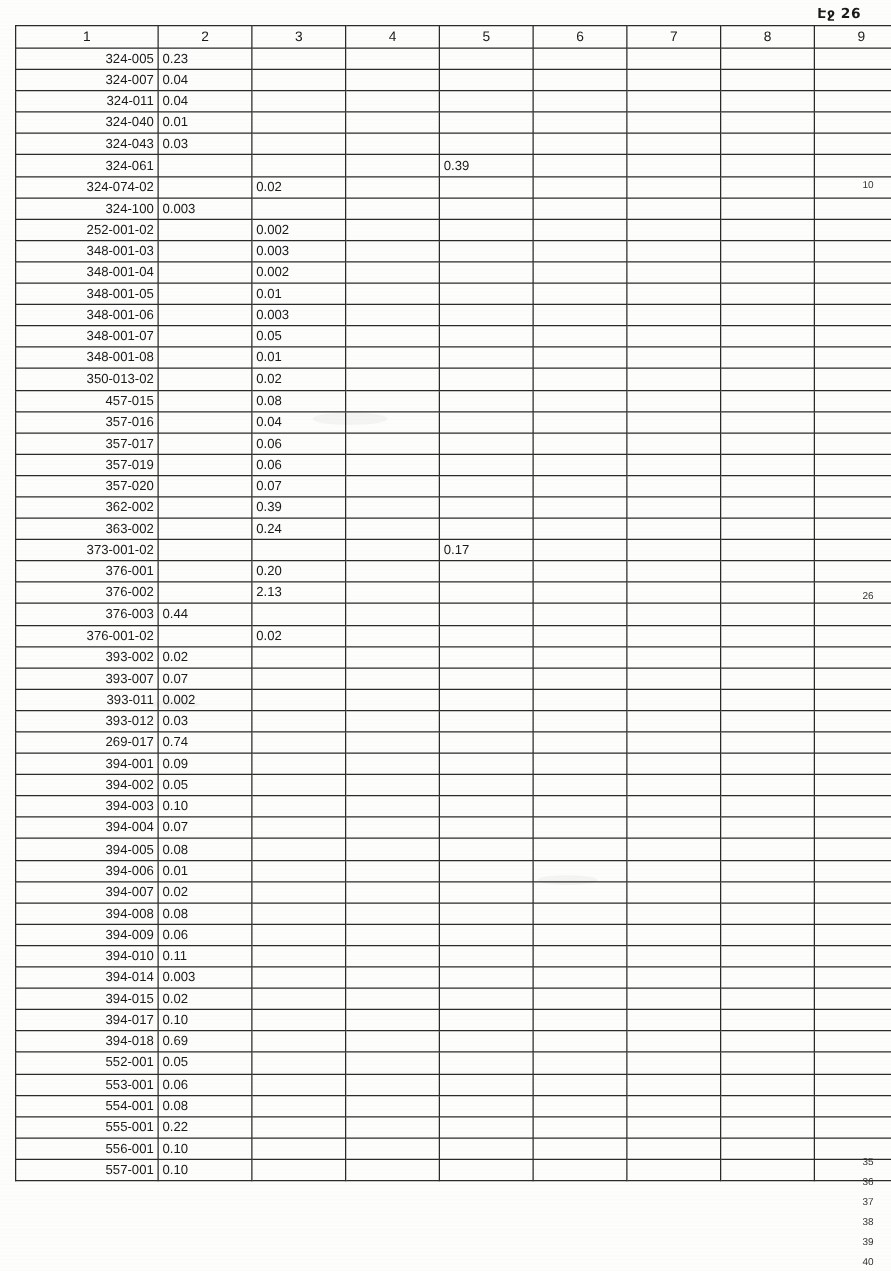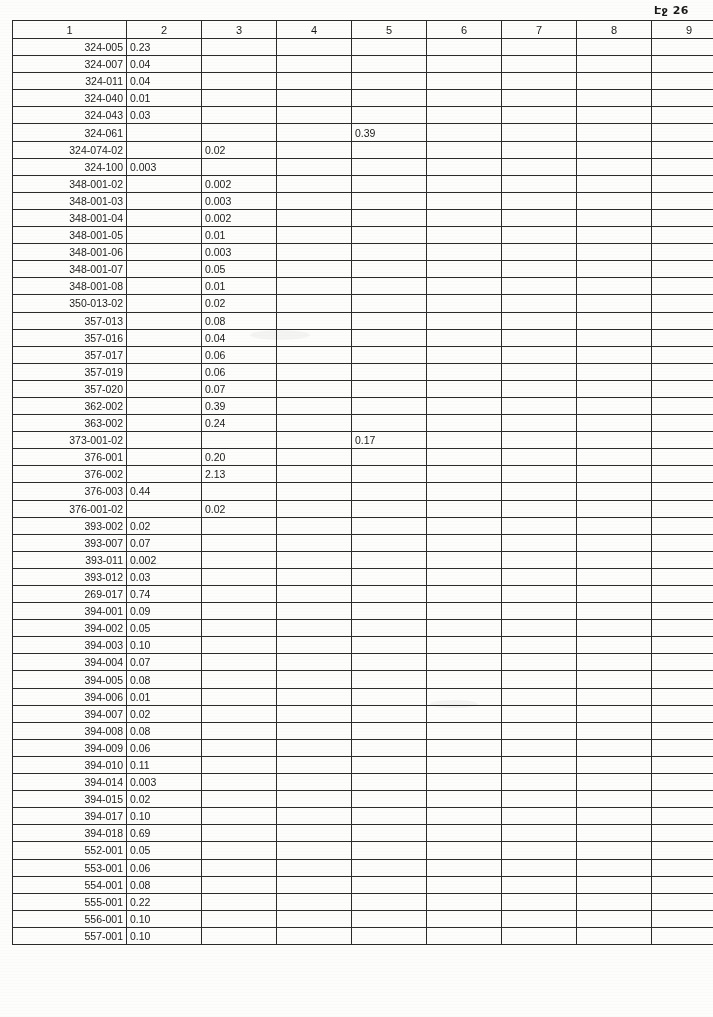--- a/index.html
+++ b/index.html
@@ -193,21 +193,21 @@
             <td class="c-num">0.003</td>
             <td class="c-num"></td>
             <td class="c-num"></td>
             <td class="c-num"></td>
             <td class="c-num"></td>
             <td class="c-num"></td>
             <td class="c-num"></td>
             <td class="c-num"></td>
           </tr>
           <tr>
-            <td class="c-code">348-001-02</td>
+            <td class="c-code">252-001-02</td>
             <td class="c-num"></td>
             <td class="c-num">0.002</td>
             <td class="c-num"></td>
             <td class="c-num"></td>
             <td class="c-num"></td>
             <td class="c-num"></td>
             <td class="c-num"></td>
             <td class="c-num"></td>
           </tr>
           <tr>
@@ -281,21 +281,21 @@
             <td class="c-num"></td>
             <td class="c-num">0.02</td>
             <td class="c-num"></td>
             <td class="c-num"></td>
             <td class="c-num"></td>
             <td class="c-num"></td>
             <td class="c-num"></td>
             <td class="c-num"></td>
           </tr>
           <tr>
-            <td class="c-code">357-013</td>
+            <td class="c-code">457-015</td>
             <td class="c-num"></td>
             <td class="c-num">0.08</td>
             <td class="c-num"></td>
             <td class="c-num"></td>
             <td class="c-num"></td>
             <td class="c-num"></td>
             <td class="c-num"></td>
             <td class="c-num"></td>
           </tr>
           <tr>
@@ -691,18 +691,28 @@
             <td class="c-num"></td>
             <td class="c-num"></td>
             <td class="c-num"></td>
             <td class="c-num"></td>
             <td class="c-num"></td>
           </tr>
         </tbody>
     </table>
   </div>
 
+  <div class="side-notes" id="side-notes">
+      <div class="side-note" style="top: 123px;">10</div>
+      <div class="side-note" style="top: 452px;">26</div>
+      <div class="side-note" style="top: 905px;">35</div>
+      <div class="side-note" style="top: 921px;">36</div>
+      <div class="side-note" style="top: 937px;">37</div>
+      <div class="side-note" style="top: 953px;">38</div>
+      <div class="side-note" style="top: 969px;">39</div>
+      <div class="side-note" style="top: 985px;">40</div>
+    </div>
 
   <div class="smudge" style="left:250px; top:330px; width:60px; height:10px;"></div>
   <div class="smudge" style="left:430px; top:700px; width:48px; height:8px;"></div>
   <div class="smudge" style="left:120px; top:560px; width:40px; height:7px;"></div>
 
 </div>
 
 </body></html>

